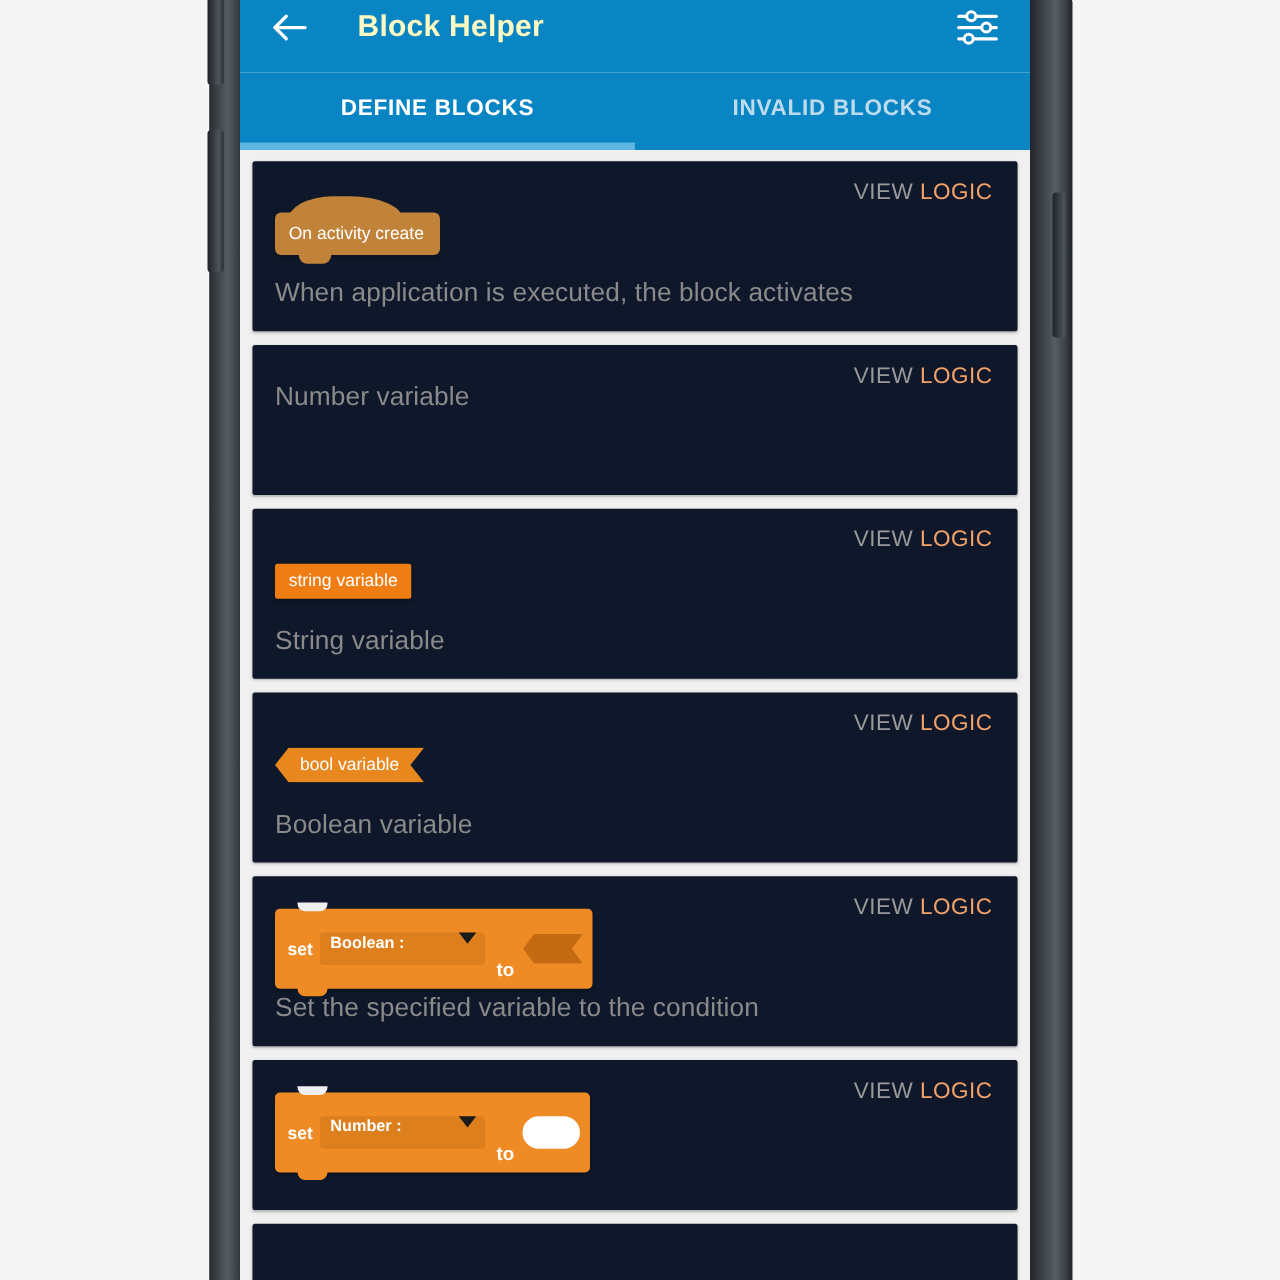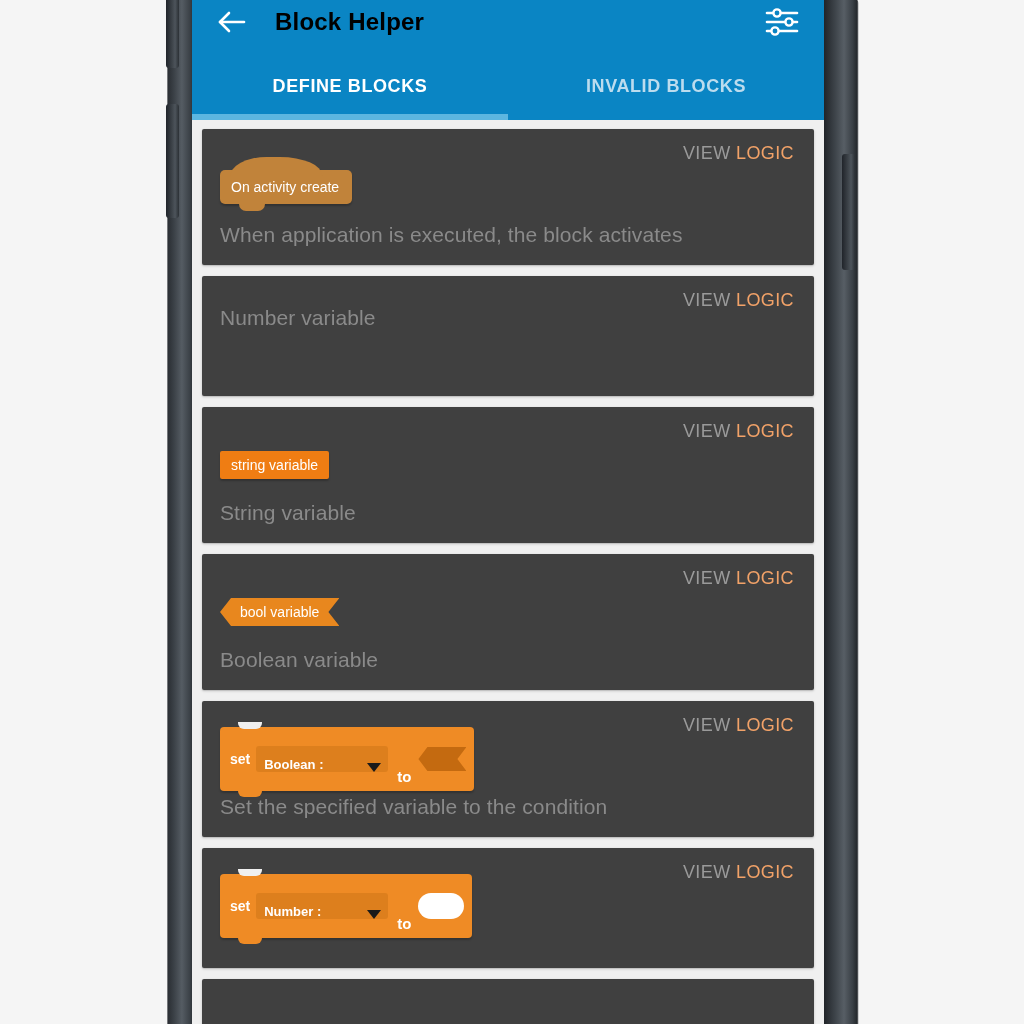--- a/index.html
+++ b/index.html
@@ -77,22 +77,22 @@
     display: flex;
     align-items: center;
     padding: 0 22px;
   }
   #back-icon {
     width: 36px; height: 36px;
     display: flex; align-items: center; justify-content: center;
     cursor: pointer;
   }
   #app-title {
-    margin-left: 25px;
-    color: #000000;
+    margin-left: 36px;
+    color: #fef9c3;
     font-size: 24px;
     font-weight: bold;
     letter-spacing: .2px;
   }
   #filter-icon {
     position: absolute;
     right: 24px;
     top: 50%;
     transform: translateY(-50%);
     width: 36px; height: 34px;
@@ -128,21 +128,21 @@
     background: #5cb6e0;
   }
 
   
   #card-list {
     background: #f0f0f0;
     padding: 9px 10px 0 10px;
   }
   .card {
     position: relative;
-    background: #404040;
+    background: #0f172a;
     border-radius: 2px;
     margin-bottom: 11px;
     padding: 16px 18px 18px 18px;
     min-height: 120px;
     box-shadow: 0 1px 3px rgba(0,0,0,.17), 0 1px 1px rgba(0,0,0,.10);
   }
   .view-logic {
     position: absolute;
     top: 14px;
     right: 20px;
@@ -268,21 +268,21 @@
   .set-word {
     color: #ffffff;
     font-size: 14px;
     font-weight: bold;
     padding: 0 6px 0 2px;
   }
   .set-dropdown {
     background: #dd7f1d;
     border-radius: 3px;
     display: inline-flex;
-    align-items: flex-end;
+    align-items: flex-start;
     justify-content: space-between;
     height: 26px;
     min-width: 132px;
     padding: 0 7px 0 8px;
     margin-right: 2px;
   }
   .set-dropdown .dd-text {
     color: #ffffff;
     font-size: 13px;
     font-weight: bold;

